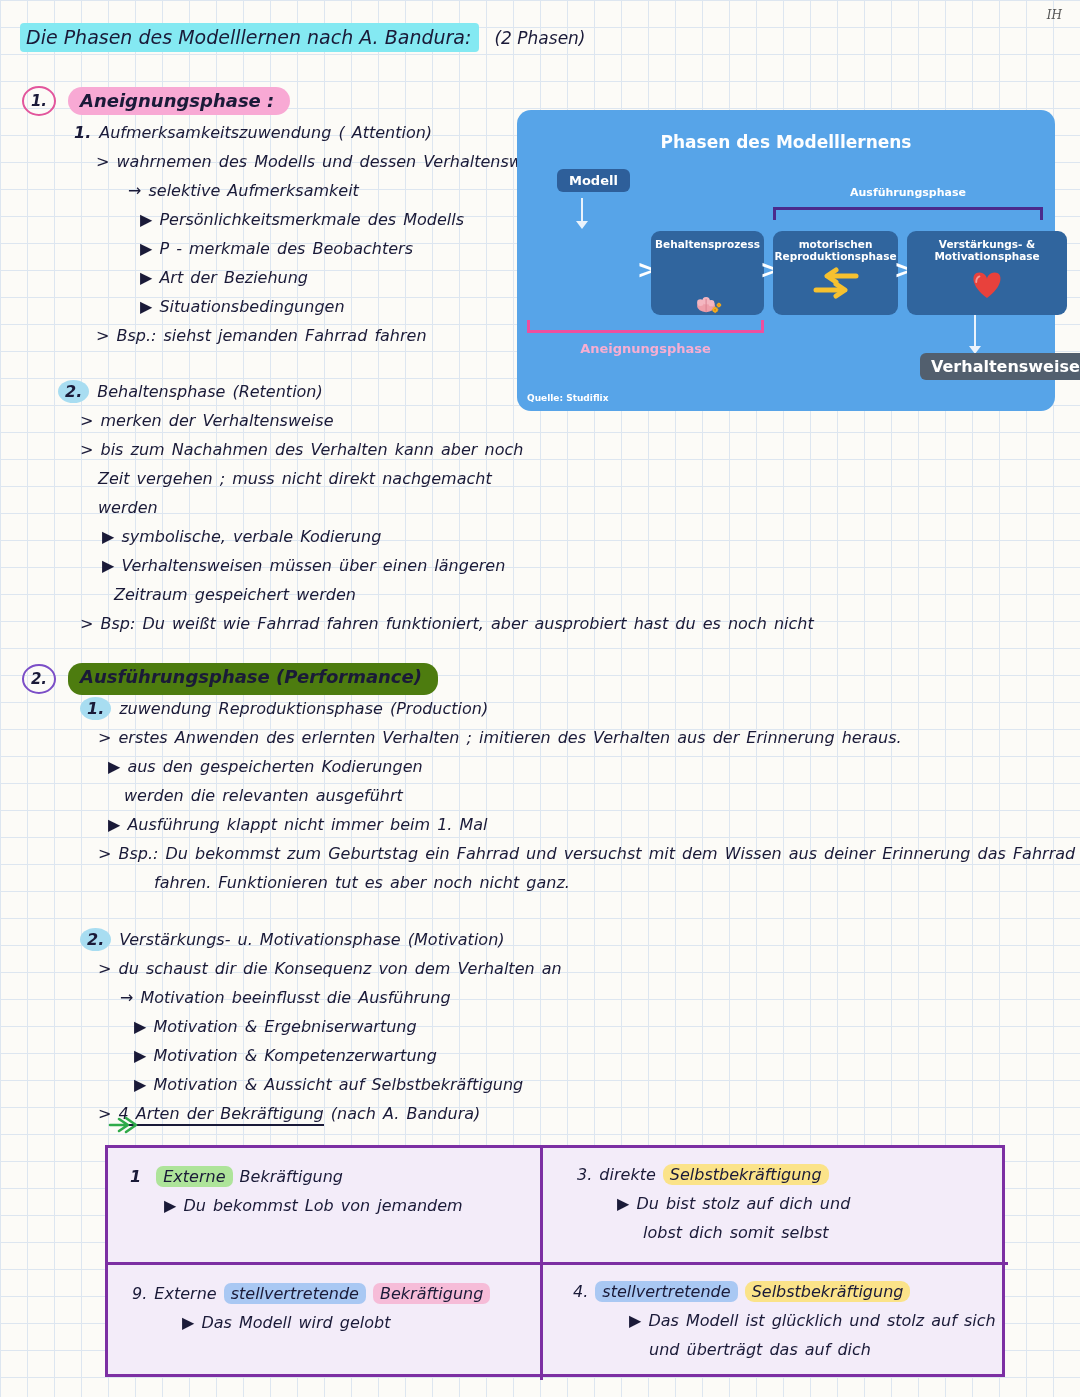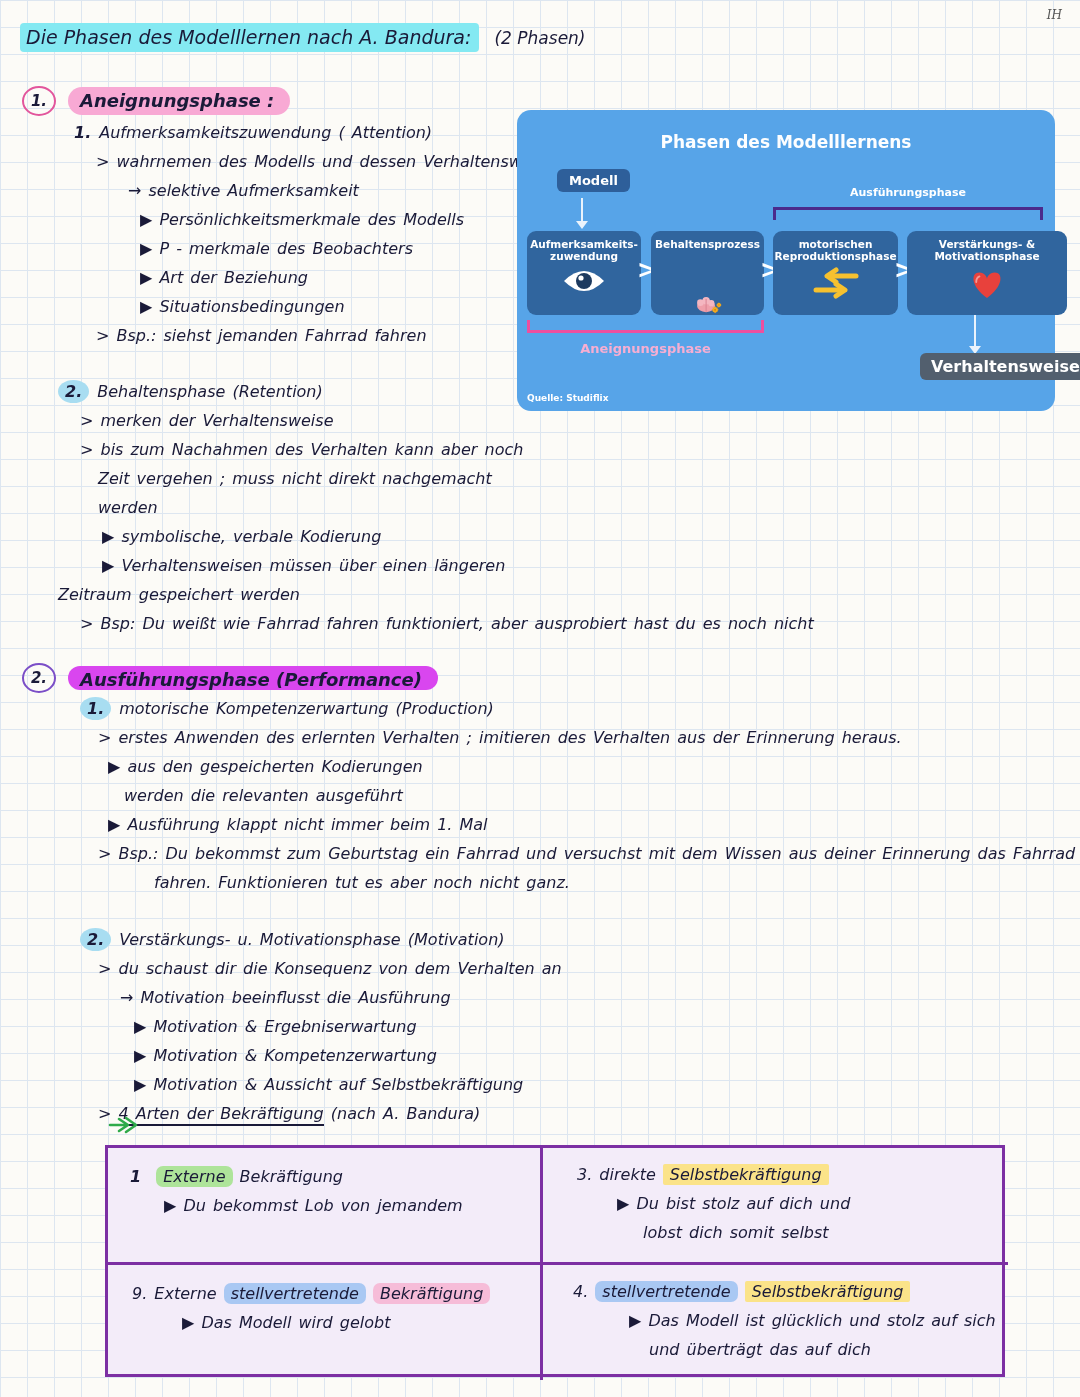--- a/index.html
+++ b/index.html
@@ -26,21 +26,21 @@
   .underline { border-bottom:2px solid #1a1a38; padding-bottom:1px; }
 
   .title-row { position:absolute; top:26px; left:20px; font-style:italic; }
   .hl-cyan { background:#84e9f2; padding:3px 8px 4px 6px; border-radius:4px; font-size:19px; }
   .title-suffix { font-size:17px; margin-left:10px; }
 
   .sec-head { position:absolute; display:flex; align-items:center; gap:12px; font-style:italic; }
   .circle-num { display:inline-block; width:34px; height:30px; border:2.5px solid #e2559c; border-radius:50%; text-align:center; line-height:26px; font-size:15px; font-weight:bold; }
   .circle-num.purple { border-color:#7b4ec7; }
   .hl-pinkpill { background:#f8a9d4; padding:3px 16px 4px 12px; border-radius:14px; font-size:18px; font-weight:bold; }
-  .hl-purplepill { background:#d946ef; padding:3px 16px 0 12px; border-radius:14px; font-size:18px; font-weight:bold; }
+  .hl-purplepill { background:#4d7c0f; padding:3px 16px 8px 12px; border-radius:14px; font-size:18px; font-weight:bold; }
 
   
   .diagram { position:absolute; left:517px; top:110px; width:538px; height:301px; background:#57a4e8; border-radius:14px; font-family:"DejaVu Sans", sans-serif; }
   .dg-title { position:absolute; top:22px; left:0; width:100%; text-align:center; color:#fdfeff; font-weight:bold; font-size:17px; }
   .dg-modell { position:absolute; left:40px; top:59px; background:#2e5f9a; color:#fff; font-weight:bold; font-size:13px; padding:4px 12px; border-radius:6px; }
   .dg-vline { position:absolute; width:0; border-left:2.5px solid #eaf3fc; }
   .dg-ahead { position:absolute; width:0; height:0; border-left:6px solid transparent; border-right:6px solid transparent; border-top:8px solid #eaf3fc; }
   .dg-ausf-label { position:absolute; left:256px; top:76px; width:270px; text-align:center; color:#fff; font-weight:bold; font-size:11px; }
   .dg-ausf-bracket { position:absolute; left:256px; top:97px; width:270px; height:13px; border-top:3.5px solid #4b2a8c; border-left:3.5px solid #4b2a8c; border-right:3.5px solid #4b2a8c; }
   .dg-box { position:absolute; top:121px; height:84px; background:#30659e; border-radius:9px; color:#fff; font-weight:bold; font-size:10.5px; text-align:center; display:flex; flex-direction:column; align-items:center; padding-top:7px; gap:5px; }
@@ -51,21 +51,21 @@
   .dg-verhalten { position:absolute; left:403px; top:243px; background:#525f6e; color:#fff; font-weight:bold; font-size:16px; padding:4px 11px; border-radius:6px; }
   .dg-quelle { position:absolute; left:10px; bottom:8px; color:#fff; font-weight:bold; font-size:9px; }
 
   
   .btable { position:absolute; left:105px; top:1145px; width:900px; height:232px; display:grid; grid-template-columns:435px 465px; grid-template-rows:117px 115px; border:3px solid #7c2fa3; background:#f3ecf9; }
   .bcell { border-right:3px solid #7c2fa3; border-bottom:3px solid #7c2fa3; }
   .bcell:nth-child(2n) { border-right:none; }
   .bcell:nth-child(n+3) { border-bottom:none; }
   .bcell .line { font-size:16px; }
   .hl-green { background:#aee49a; padding:1px 7px; border-radius:7px; }
-  .hl-yellow { background:#fbe389; padding:1px 7px; border-radius:2px; }
+  .hl-yellow { background:#fbe389; padding:1px 7px; border-radius:9px; }
   .hl-blue { background:#a9c8f3; padding:1px 7px; border-radius:7px; }
   .hl-pink { background:#f6bcd8; padding:1px 7px; border-radius:7px; }
 </style>
 </head>
 <body>
 
 <div class="initials">IH</div>
 
 <div class="title-row">
   <span class="hl-cyan">Die Phasen des Modelllernen nach A. Bandura:</span>
@@ -93,32 +93,32 @@
 <div class="block" style="top:377px;left:58px;width:1000px;">
   <div class="line">
     <span class="num bluedot">2.</span><span>Behaltensphase (Retention)</span>
   </div>
   <div class="line" style="margin-left:22px">&gt; merken der Verhaltensweise</div>
   <div class="line" style="margin-left:22px">&gt; bis zum Nachahmen des Verhalten kann aber noch</div>
   <div class="line" style="margin-left:40px">Zeit vergehen ; muss nicht direkt nachgemacht</div>
   <div class="line" style="margin-left:40px">werden</div>
   <div class="line" style="margin-left:44px">▶ symbolische, verbale Kodierung</div>
   <div class="line" style="margin-left:44px">▶ Verhaltensweisen müssen über einen längeren</div>
-  <div class="line" style="">Zeitraum gespeichert werden</div>
+  <div class="line" style="margin-left:56px">Zeitraum gespeichert werden</div>
   <div class="line" style="margin-left:22px">&gt; Bsp:  Du weißt wie Fahrrad fahren funktioniert, aber ausprobiert hast du es noch nicht</div>
 </div>
 
 <div class="sec-head" style="top:663px;left:22px;">
   <span class="circle-num purple">2.</span>
   <span class="hl-purplepill">Ausführungsphase (Performance)</span>
 </div>
 
 <div class="block" style="top:694px;left:80px;width:990px;">
   <div class="line">
-    <span class="num bluedot">1.</span><span>motorische Kompetenzerwartung (Production)</span>
+    <span class="num bluedot">1.</span><span>zuwendung Reproduktionsphase (Production)</span>
   </div>
   <div class="line" style="margin-left:18px">&gt; erstes Anwenden des erlernten Verhalten ; imitieren des Verhalten aus der Erinnerung heraus.</div>
   <div class="line" style="margin-left:28px">▶ aus den gespeicherten  Kodierungen</div>
   <div class="line" style="margin-left:44px">werden die relevanten  ausgeführt</div>
   <div class="line" style="margin-left:28px">▶ Ausführung klappt nicht immer  beim  1. Mal</div>
   <div class="line" style="margin-left:18px">&gt; Bsp.:  Du bekommst zum Geburtstag ein  Fahrrad und versuchst mit dem  Wissen aus deiner Erinnerung  das Fahrrad zu</div>
   <div class="line" style="margin-left:74px">fahren. Funktionieren tut es aber noch nicht ganz.</div>
 </div>
 
 <div class="block" style="top:925px;left:80px;width:990px;">
@@ -144,29 +144,20 @@
 <div class="diagram">
   <div class="dg-title">Phasen des Modelllernens</div>
 
   <div class="dg-modell">Modell</div>
   <div class="dg-vline" style="left:64px;top:88px;height:24px;"></div>
   <div class="dg-ahead" style="left:59px;top:111px;"></div>
 
   <div class="dg-ausf-label">Ausführungsphase</div>
   <div class="dg-ausf-bracket"></div>
 
-  <div class="dg-box" style="left:10px;width:114px;">
-    <div class="step-label">Aufmerksamkeits-
-zuwendung</div>
-    <svg width="46" height="28" viewBox="0 0 46 28">
-      <path d="M3 14 Q23 -6 43 14 Q23 34 3 14 Z" fill="#ffffff"></path>
-      <circle cx="23" cy="14" r="8" fill="#1d3a5f"></circle>
-      <circle cx="20" cy="11" r="2.6" fill="#ffffff"></circle>
-    </svg>
-  </div>
   <div class="dg-chev" style="left:120px;">&gt;</div>
 
   <div class="dg-box" style="left:134px;width:113px;gap:46px;">
     <div class="step-label">Behaltensprozess</div>
     <svg width="58" height="40" viewBox="0 0 58 40">
       <ellipse cx="25" cy="21" rx="19" ry="13" fill="#ef9faa"></ellipse>
       <circle cx="13" cy="14" r="7" fill="#f4b6c0"></circle>
       <circle cx="25" cy="10" r="8" fill="#f4b6c0"></circle>
       <circle cx="36" cy="15" r="6.5" fill="#f4b6c0"></circle>
       <path d="M25 6 L25 33" stroke="#d87f8f" stroke-width="2" fill="none"></path>

